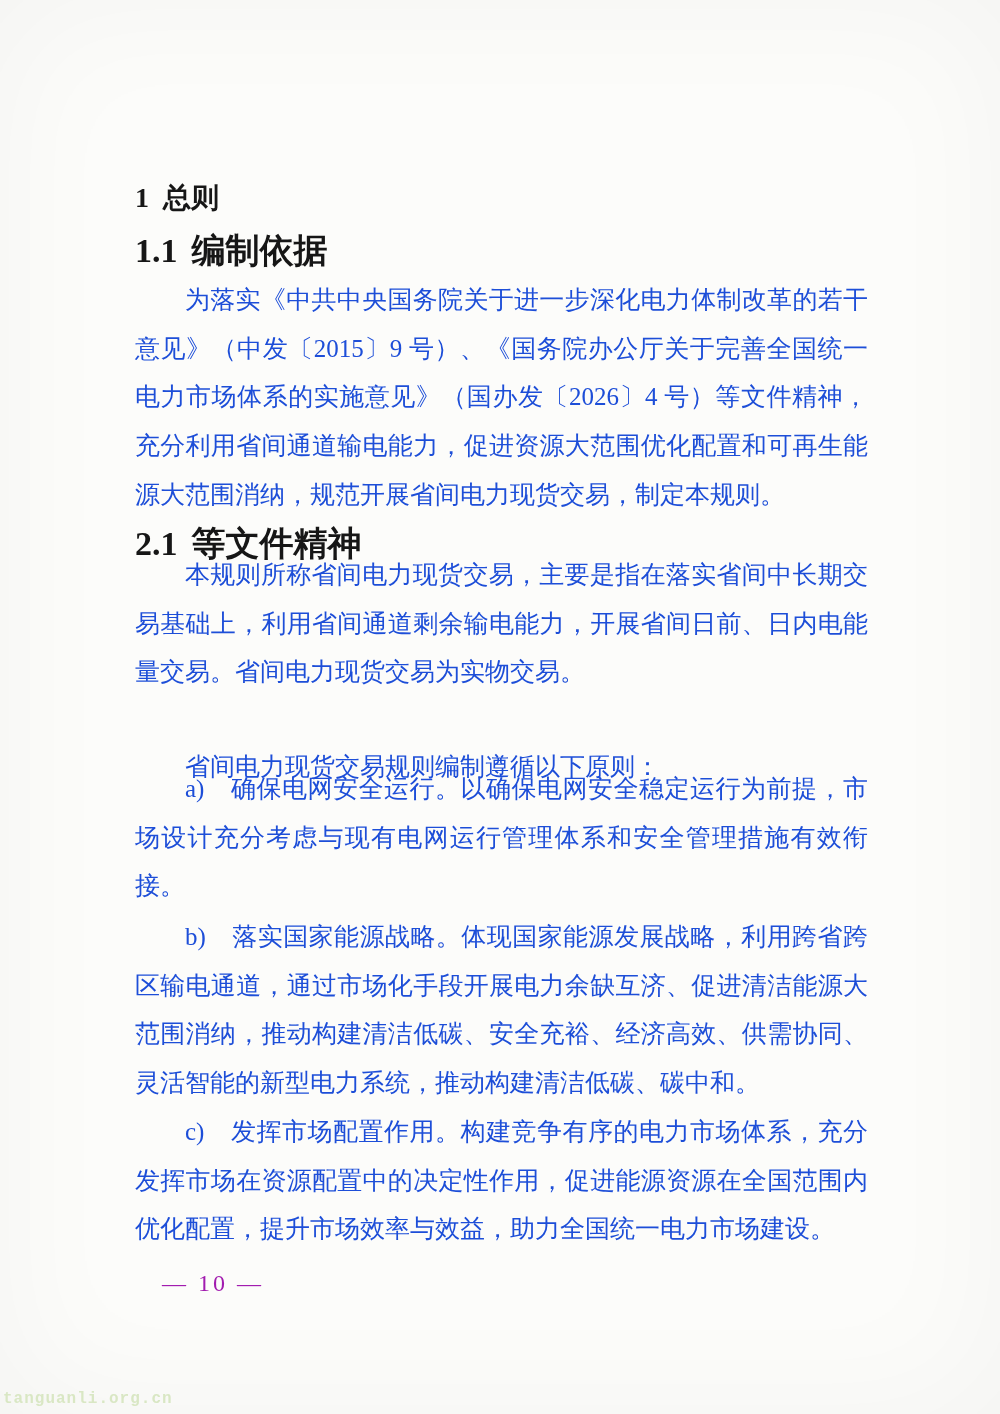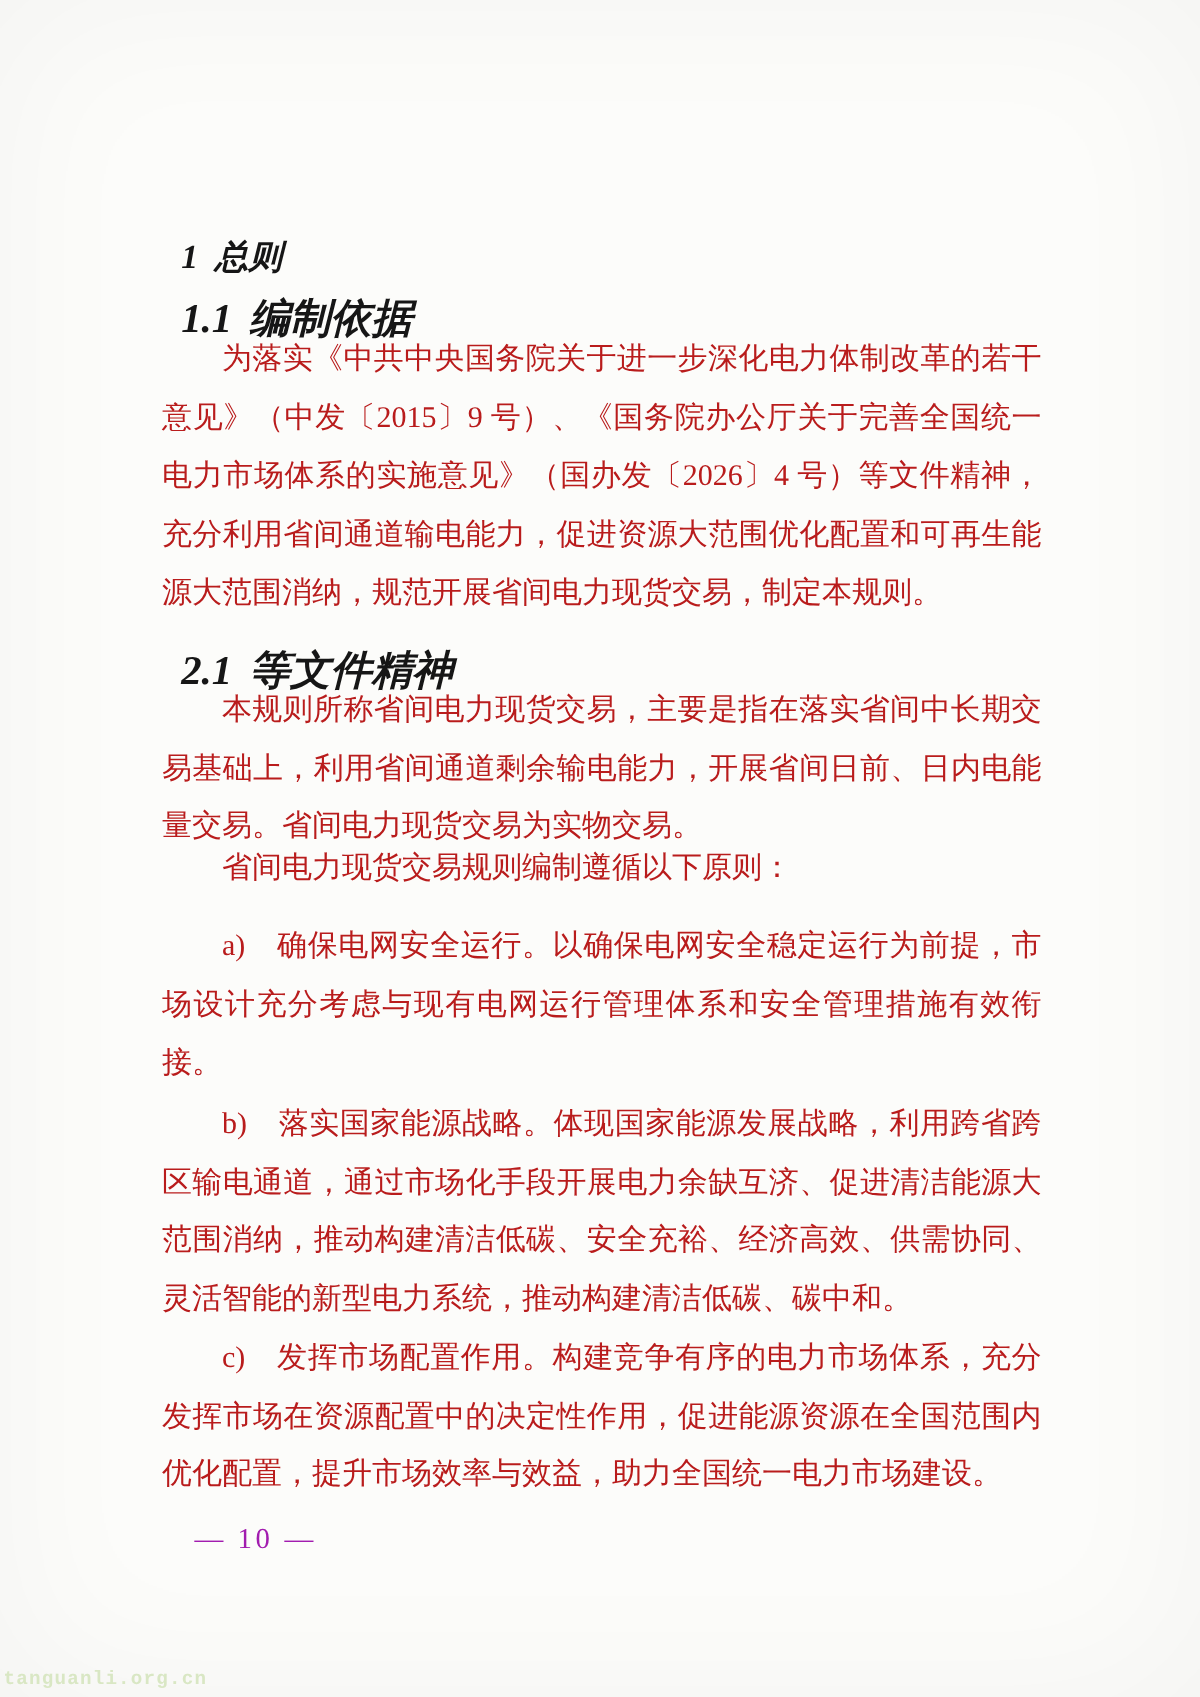--- a/index.html
+++ b/index.html
@@ -16,26 +16,25 @@
     overflow: hidden;
   }
   .page {
     position: absolute;
     inset: 0;
     box-shadow: inset 0 0 140px rgba(0,0,0,0.035);
   }
   .heading {
     position: absolute;
     left: 135px;
-    margin: 16px;
+    margin: 0;
     color: #161616;
     font-family: "Liberation Sans", "DejaVu Sans", sans-serif;
     font-weight: 700;
     white-space: nowrap;
-    font-style: italic;
   }
   .h1 {
     top: 181px;
     font-size: 28px;
     line-height: 34px;
   }
   .h2 {
     font-size: 34px;
     line-height: 34px;
   }
@@ -48,25 +47,25 @@
   }
   .para {
     position: absolute;
     left: 135px;
     width: 733px;
     margin: 0;
     font-size: 25px;
     line-height: 48.7px;
     text-align: justify;
     text-indent: 2em;
-    color: #b91c1c;
+    color: #1d4ed8;
   }
   .p-basis { top: 276px; }
-  .p-definition { top: 568px; }
-  .p-intro { top: 700px; }
+  .p-definition { top: 551px; }
+  .p-intro { top: 743px; }
   .p-item-a { top: 765px; }
   .p-item-b { top: 913px; }
   .p-item-c { top: 1108px; }
   .item-label {
     margin-right: 26px;
   }
   .page-number {
     position: absolute;
     left: 162px;
     top: 1268px;

